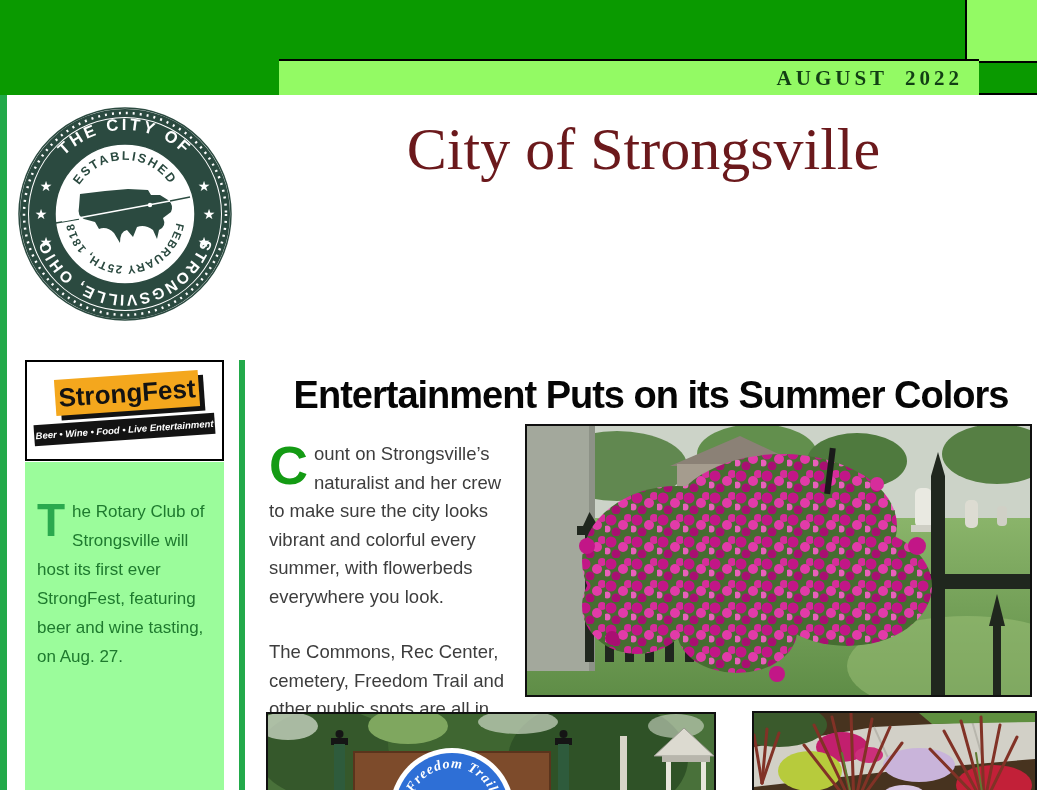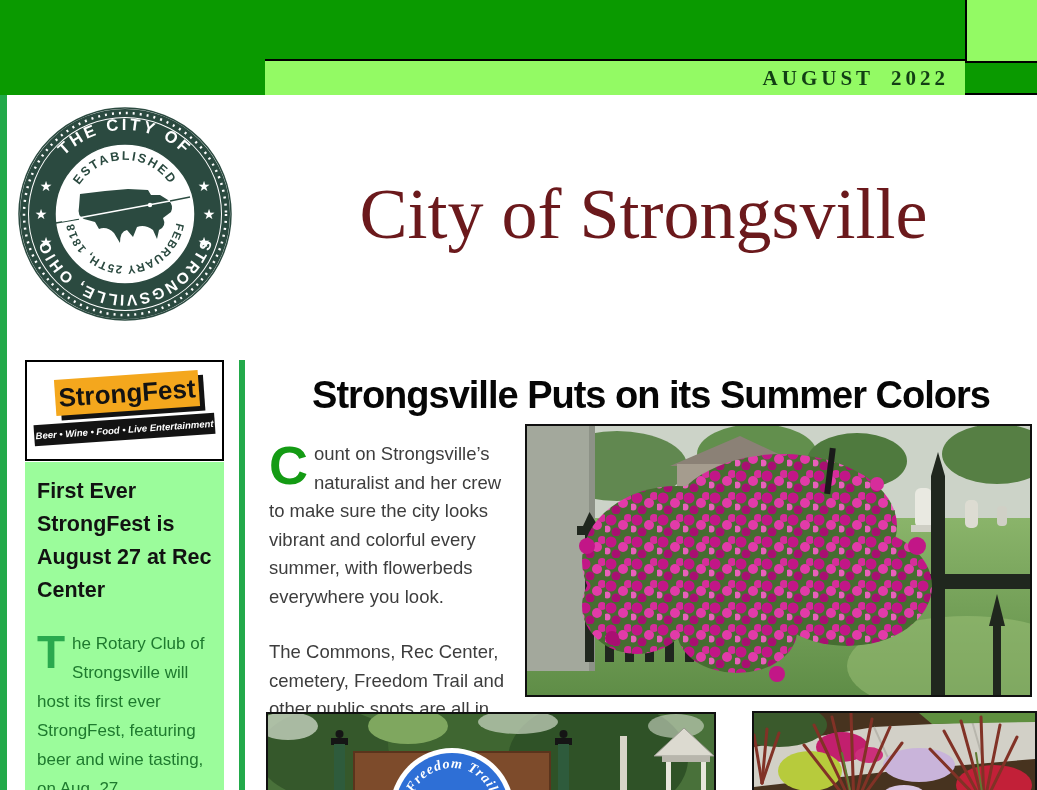--- a/index.html
+++ b/index.html
@@ -3,39 +3,39 @@
 <meta charset="utf-8">
 <style>
   html,body { margin:0; padding:0; }
   .page {
     position:relative; width:1037px; height:790px; background:#ffffff;
     overflow:hidden; font-family:"Liberation Sans", sans-serif;
   }
   
   .header-band { position:absolute; left:0; top:0; width:1037px; height:95px; background:#0a9a00; }
   .date-bar {
-    position:absolute; left:265px; top:59px; width:700px; height:36px;
+    position:absolute; left:279px; top:59px; width:700px; height:36px;
     background:#93fa64; border-top:2px solid #000; box-sizing:border-box;
     display:flex; align-items:center; justify-content:flex-end; padding-right:16px;
     font-family:"Liberation Serif", serif; font-size:21px; font-weight:700;
     letter-spacing:4px; word-spacing:8px; color:#123f14;
   }
   .corner-square {
     position:absolute; left:965px; top:0; width:72px; height:63px;
     background:#93fa64; border-left:2px solid #000; border-bottom:2px solid #000; box-sizing:border-box;
   }
   .corner-under-line { position:absolute; left:965px; top:93px; width:72px; height:2px; background:#000; }
   .left-stripe { position:absolute; left:0; top:95px; width:7px; height:695px; background:#22a94a; }
 
   
   .logo-box { position:absolute; left:10px; top:97px; width:230px; height:233px; background:#fff; }
   .title-block {
     position:absolute; left:250px; top:98px; width:787px; height:232px;
-    display:flex; flex-direction:column; justify-content:center; align-items:center;
-    color:#6b191c; font-family:"Liberation Serif", serif; font-size:72px; line-height:102px;
+    display:flex; flex-direction:column; align-items:center;
+    color:#6b191c; font-family:"Liberation Serif", serif; font-size:60px; line-height:102px;
     white-space:nowrap;
   }
 
   
   .strongfest-box {
     position:absolute; left:25px; top:360px; width:199px; height:101px;
     background:#fff; border:2px solid #000; box-sizing:border-box; overflow:hidden;
   }
   .sf-orange {
     position:absolute; left:28px; top:13px; width:144px; height:36px; background:#f4a71d;
@@ -141,29 +141,28 @@
   <div class="strongfest-box">
     <div class="sf-orange">
       <span>StrongFest</span>
     </div>
     <div class="sf-black">
       <span>Beer • Wine • Food • Live Entertainment</span>
     </div>
   </div>
 
   <div class="sidebar-box">
-    <div class="sidebar-headline">First Ever StrongFest is August 27 at Rec Center</div>
     <div class="sidebar-article">
       <span class="dc-t">T</span><span>he Rotary Club of Strongsville will host its first ever StrongFest,  featuring beer and wine tasting, on Aug. 27.</span>
     </div>
   </div>
 
   <div class="divider"></div>
 
-  <div class="main-headline">Strongsville Puts on its Summer Colors</div>
+  <div class="main-headline">Entertainment Puts on its Summer Colors</div>
 
   <div class="main-article">
     <div>
       <span class="dc-c">C</span><span>ount on Strongsville’s naturalist and her crew to make sure the city looks vibrant and colorful every summer, with flowerbeds everywhere you look.</span>
     </div>
     <div class="para2">The Commons, Rec Center, cemetery, Freedom Trail and other public spots are all in beautiful bloom.</div>
   </div>
 
   <div class="photo-main">
     <svg viewBox="0 0 503 269" preserveAspectRatio="none">

